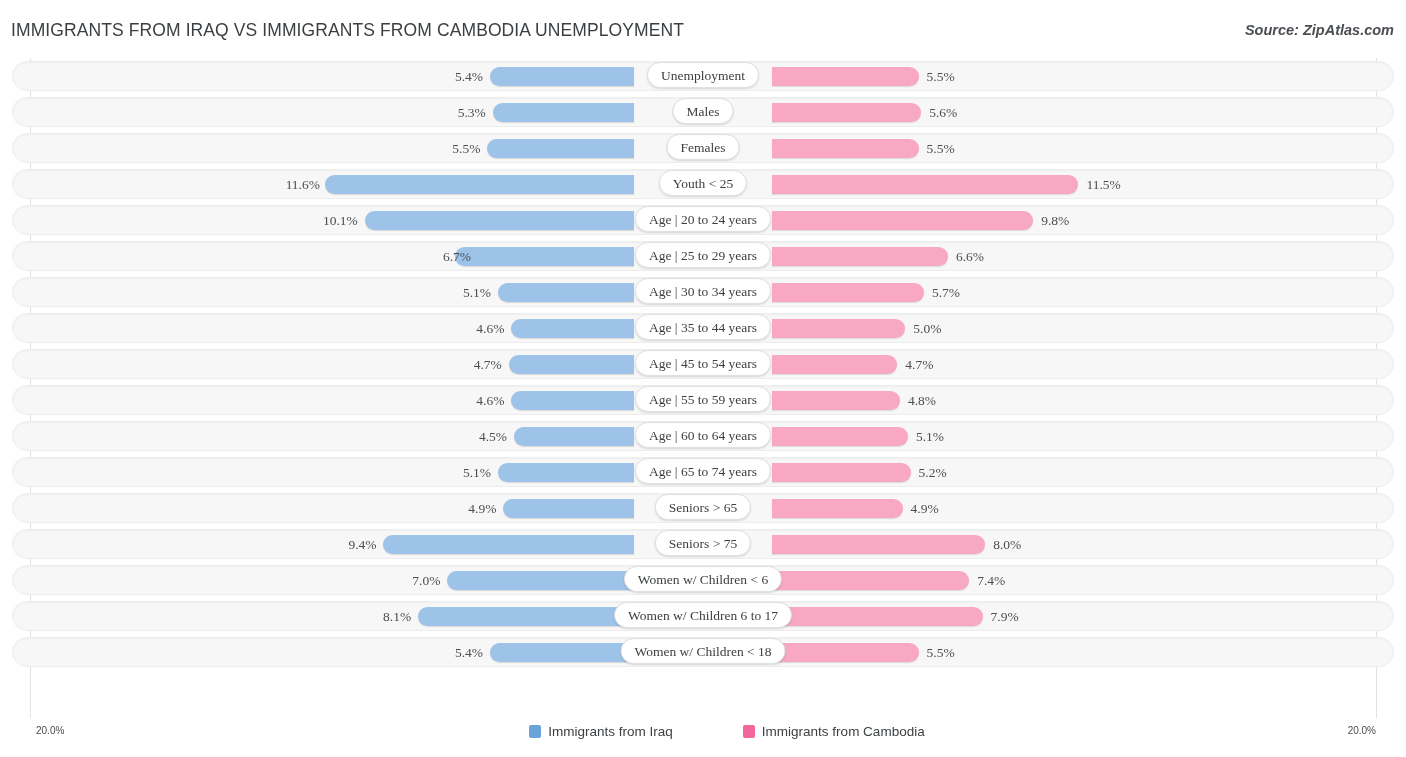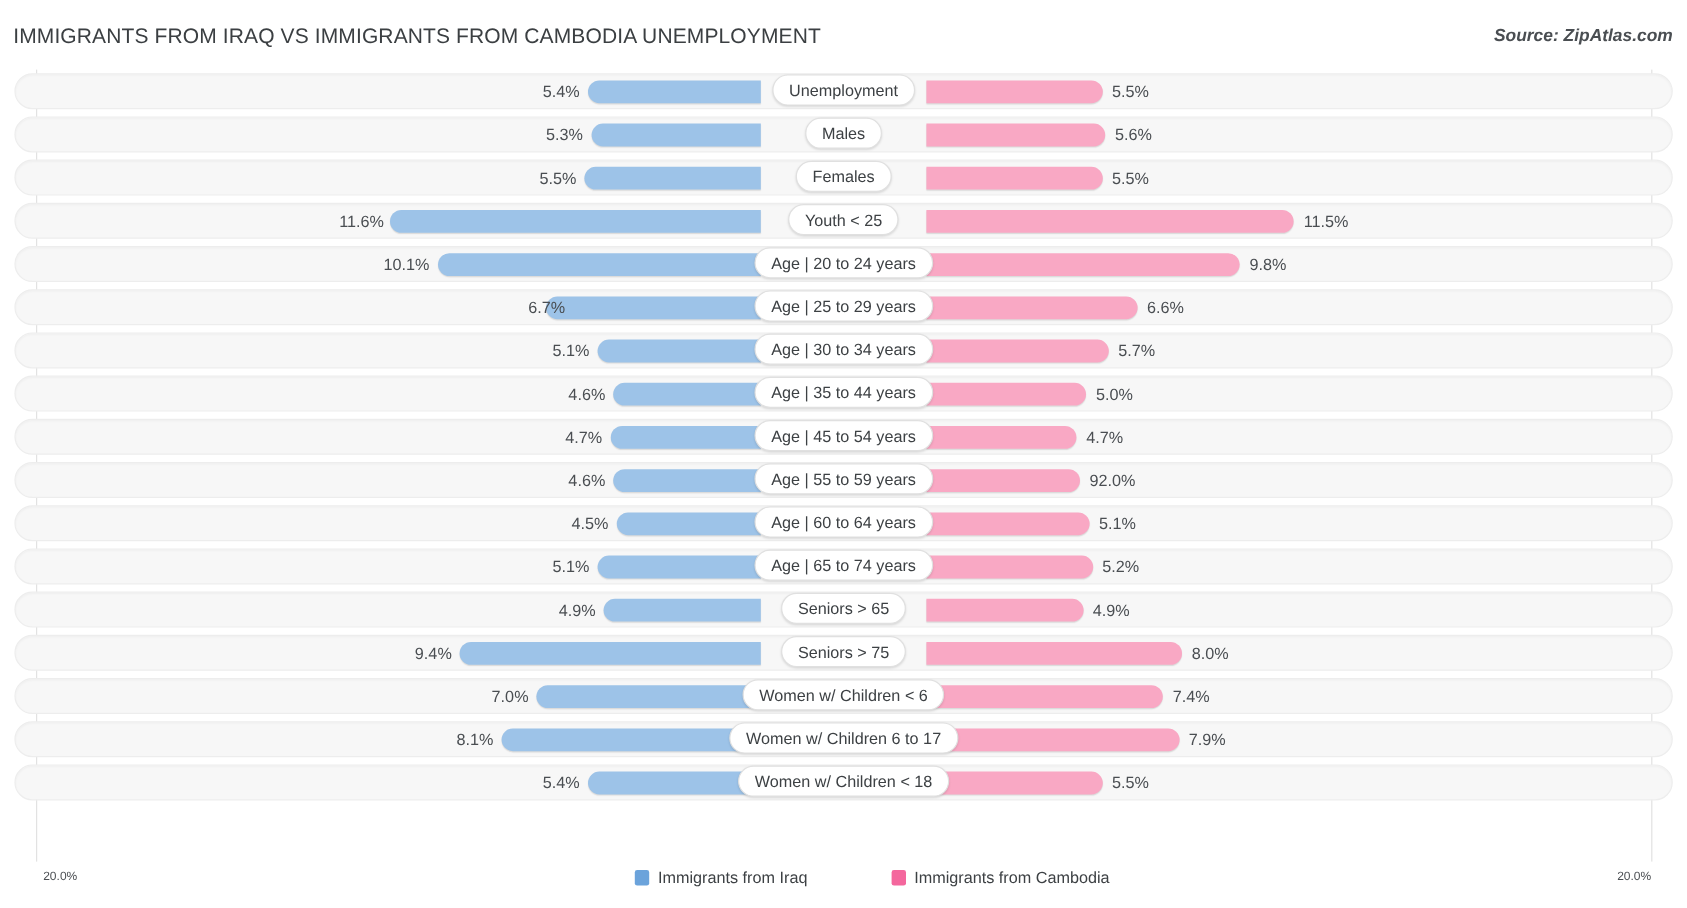--- a/index.html
+++ b/index.html
@@ -64,20 +64,21 @@
   #rows {
     position: absolute;
     left: 0; top: 0;
     width: 1406px;
   }
 
   .row {
     position: relative;
     height: 36px;
     margin-bottom: 0px;
+    font-family: Liberation Serif, serif;
   }
   .track {
     position: absolute;
     left: 12px;
     top: 3px;
     width: 1382px;
     height: 30px;
     background: #f7f7f7;
     border: 1px solid #ededed;
     border-radius: 15px;
@@ -257,21 +258,21 @@
         <div class="val val-left" style="right: 904.255px;">4.7%</div>
         <div class="bar bar-right" style="left: 772px; width: 125.255px; background: rgb(249, 168, 196);"></div>
         <div class="val val-right" style="left: 905.255px;">4.7%</div>
         <div class="center-pill">Age | 45 to 54 years</div>
       </div>
       <div class="row">
         <div class="track"></div>
         <div class="bar bar-left" style="left: 511.41px; width: 122.59px; background: rgb(157, 195, 232);"></div>
         <div class="val val-left" style="right: 901.59px;">4.6%</div>
         <div class="bar bar-right" style="left: 772px; width: 127.92px; background: rgb(249, 168, 196);"></div>
-        <div class="val val-right" style="left: 907.92px;">92.0%</div>
+        <div class="val val-right" style="left: 907.92px;">4.8%</div>
         <div class="center-pill">Age | 55 to 59 years</div>
       </div>
       <div class="row">
         <div class="track"></div>
         <div class="bar bar-left" style="left: 514.075px; width: 119.925px; background: rgb(157, 195, 232);"></div>
         <div class="val val-left" style="right: 898.925px;">4.5%</div>
         <div class="bar bar-right" style="left: 772px; width: 135.915px; background: rgb(249, 168, 196);"></div>
         <div class="val val-right" style="left: 915.915px;">5.1%</div>
         <div class="center-pill">Age | 60 to 64 years</div>
       </div>

